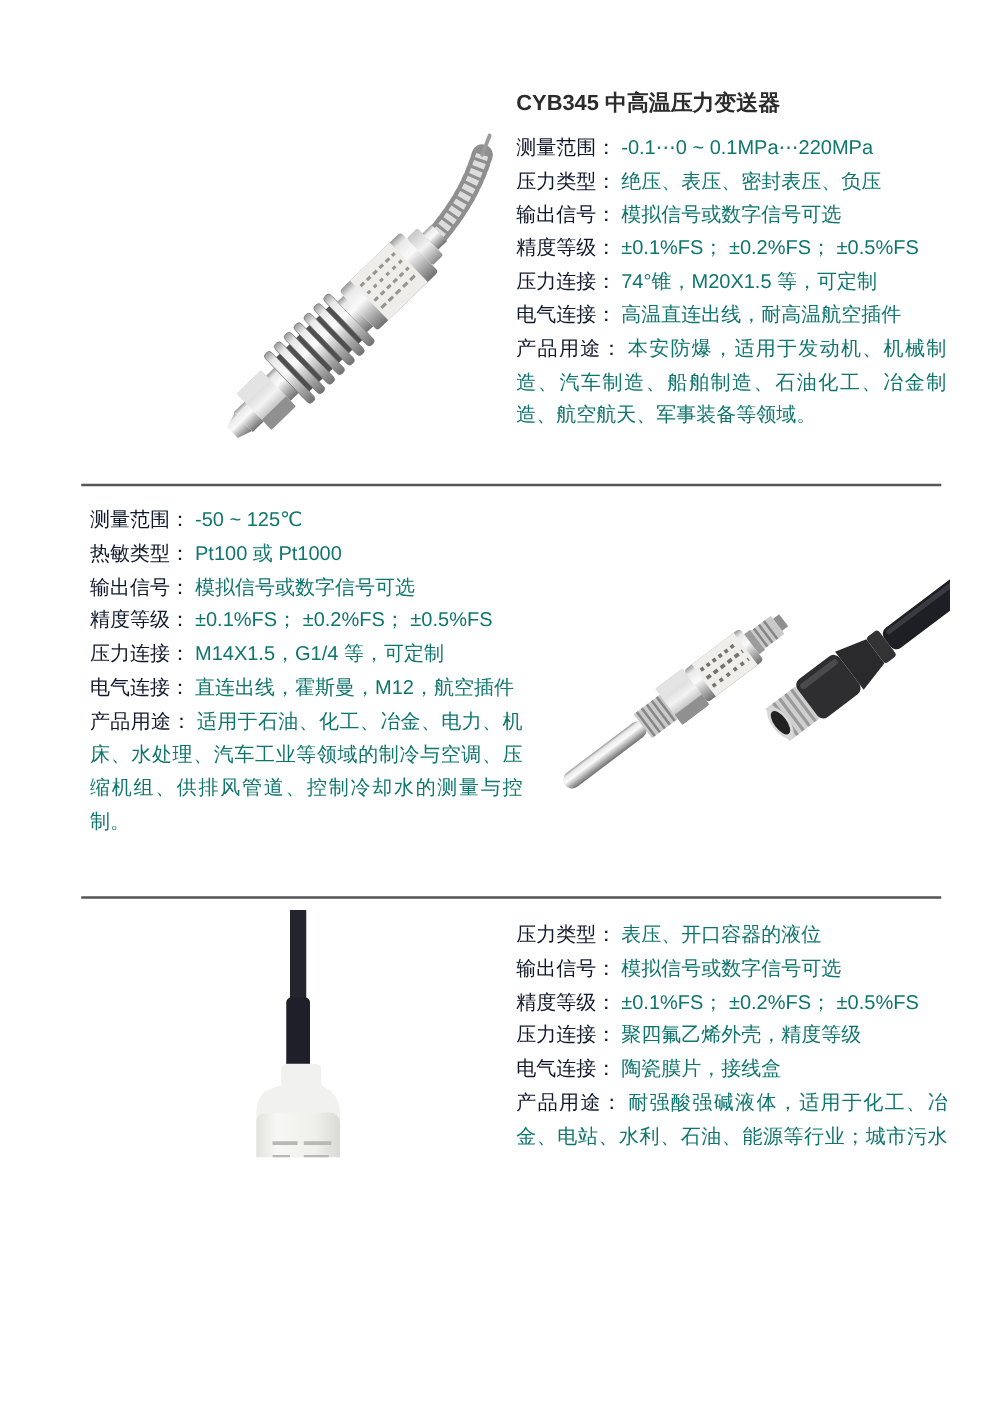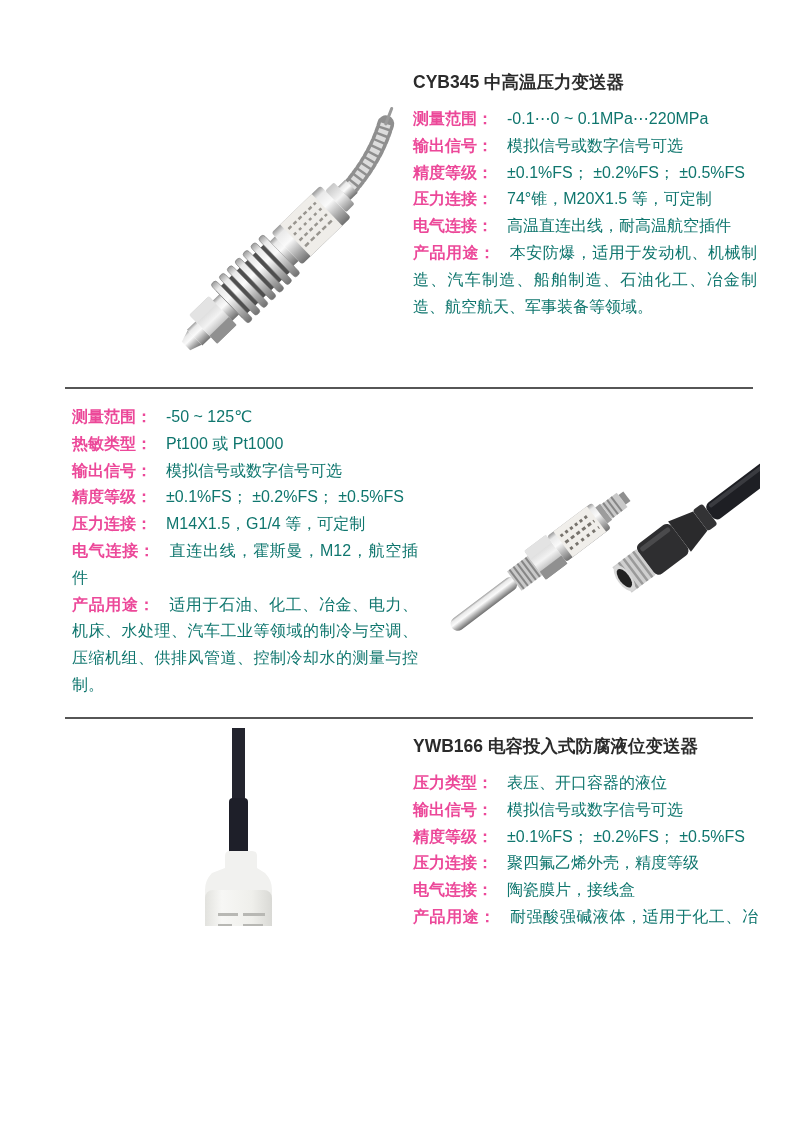--- a/index.html
+++ b/index.html
@@ -7,21 +7,21 @@
     position:relative;width:800px;height:926px;background:#ffffff;overflow:hidden;
     font-family:"Liberation Sans","DejaVu Sans",sans-serif;color:#333333;border-radius:11px;
   }
   .info{position:absolute;}
   .product-title{
     margin:0 0 13px 0;font-size:17.5px;line-height:21px;font-weight:bold;color:#2b2b2b;
   }
   .spec-row{
     font-size:16px;line-height:26.8px;text-align:justify;text-justify:inter-character;color:#3a3a3a;
   }
-  .spec-label{font-weight:bold;color:#ec4899;margin-right:14px;}
+  .spec-label{font-weight:normal;color:#0f172a;margin-right:4px;}
   .spec-value{color:#0f766e;}
   .divider{position:absolute;left:65px;width:688px;height:0;border-top:2px solid #565656;}
   .photo{position:absolute;}
   #info-1{left:413px;top:72px;width:344px;}
   #info-2{left:72px;top:404px;width:346px;}
   #info-3{left:413px;top:736px;width:345px;}
   #photo-1{left:40px;top:40px;}
   #photo-2{left:420px;top:430px;}
   #photo-3{left:100px;top:728px;}
   #divider-1{top:387px;}
@@ -78,20 +78,21 @@
       </g>
     </svg>
   </div>
 
   <div class="info" id="info-1">
     <h2 class="product-title">CYB345 中高温压力变送器</h2>
     <div class="specs">
 
         <div class="spec-row"><span class="spec-label">测量范围：</span><span class="spec-value">-0.1⋯0 ~ 0.1MPa⋯220MPa</span></div>
 
+        <div class="spec-row"><span class="spec-label">压力类型：</span><span class="spec-value">绝压、表压、密封表压、负压</span></div>
 
         <div class="spec-row"><span class="spec-label">输出信号：</span><span class="spec-value">模拟信号或数字信号可选</span></div>
 
         <div class="spec-row"><span class="spec-label">精度等级：</span><span class="spec-value">±0.1%FS； ±0.2%FS； ±0.5%FS</span></div>
 
         <div class="spec-row"><span class="spec-label">压力连接：</span><span class="spec-value">74°锥，M20X1.5 等，可定制</span></div>
 
         <div class="spec-row"><span class="spec-label">电气连接：</span><span class="spec-value">高温直连出线，耐高温航空插件</span></div>
 
         <div class="spec-row"><span class="spec-label">产品用途：</span><span class="spec-value">本安防爆，适用于发动机、机械制造、汽车制造、船舶制造、石油化工、冶金制造、航空航天、军事装备等领域。</span></div>
@@ -201,21 +202,20 @@
       <rect x="112" y="207" width="17" height="3" fill="#b8b8b4"></rect>
       <rect x="138" y="207" width="24" height="3" fill="#b8b8b4"></rect>
       <rect x="108" y="221" width="60" height="4" fill="#bcbcb8"></rect>
       <rect x="105" y="240" width="67" height="8" fill="#dededa"></rect>
       <rect x="105" y="252" width="67" height="5" fill="#e5e5e1"></rect>
       <path d="M105,268 L172,268 L172,274 Q172,282 164,282 L113,282 Q105,282 105,274 Z" fill="#d9d9d5"></path>
     </svg>
   </div>
 
   <div class="info" id="info-3">
-    <h2 class="product-title">YWB166 电容投入式防腐液位变送器</h2>
     <div class="specs">
 
 
         <div class="spec-row"><span class="spec-label">压力类型：</span><span class="spec-value">表压、开口容器的液位</span></div>
 
         <div class="spec-row"><span class="spec-label">输出信号：</span><span class="spec-value">模拟信号或数字信号可选</span></div>
 
         <div class="spec-row"><span class="spec-label">精度等级：</span><span class="spec-value">±0.1%FS； ±0.2%FS； ±0.5%FS</span></div>
 
         <div class="spec-row"><span class="spec-label">压力连接：</span><span class="spec-value">聚四氟乙烯外壳，精度等级</span></div>

